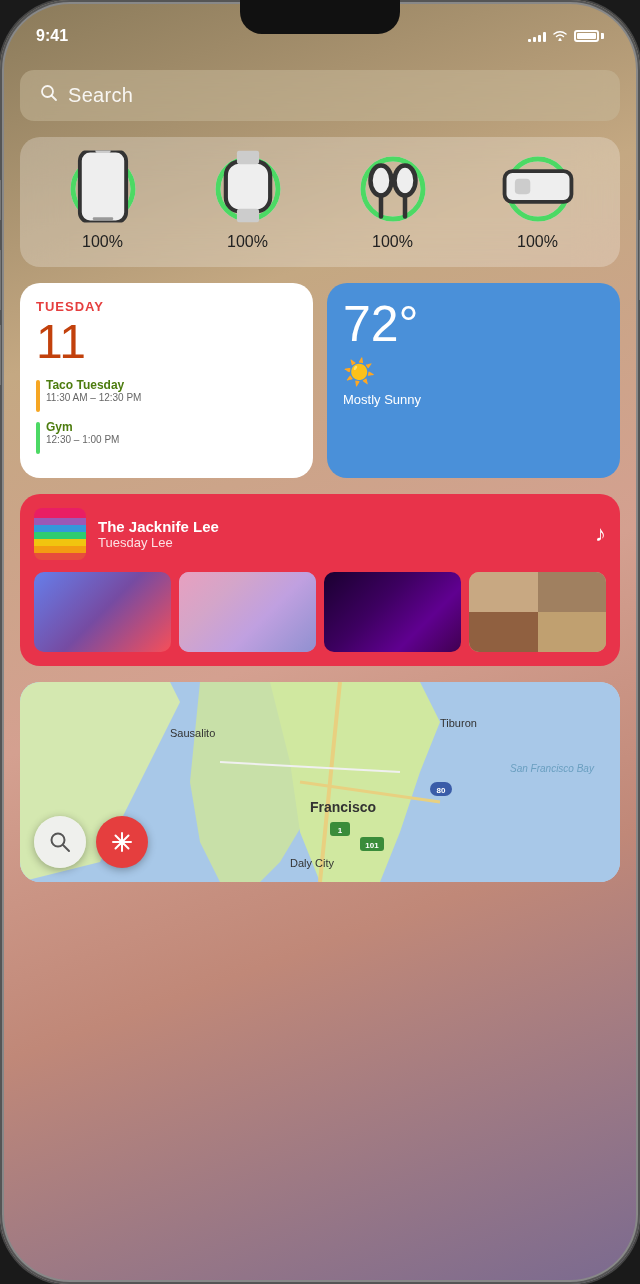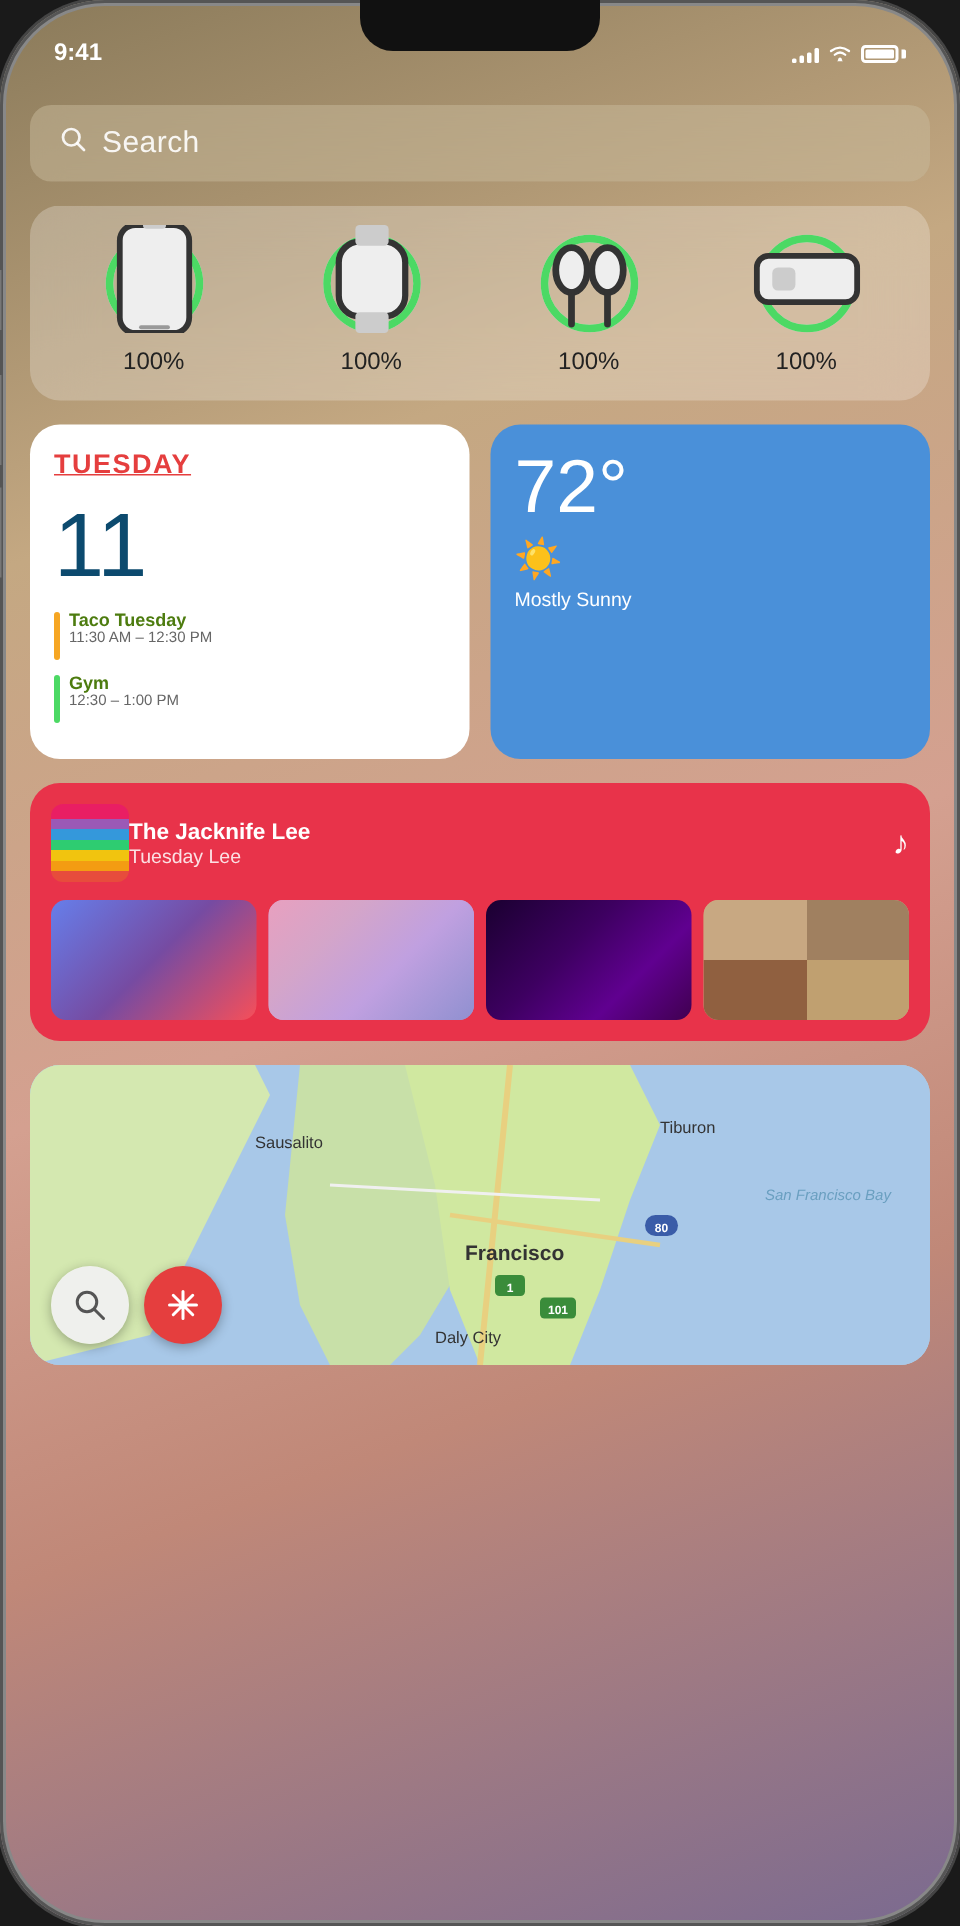--- a/index.html
+++ b/index.html
@@ -240,32 +240,31 @@
 
     
     .calendar-widget {
       flex: 1;
       background: white;
       border-radius: 20px;
       padding: 16px;
     }
 
     .cal-day {
-      font-size: 18px;
+      font-size: 13px;
       font-weight: 700;
       color: #e53e3e;
       letter-spacing: 1px;
-      margin-bottom: 14px;
-      text-decoration: underline;
+      margin-bottom: 4px;
     }
 
     .cal-date {
-      font-size: 60px;
+      font-size: 48px;
       font-weight: 200;
-      color: #0c4a6e;
+      color: #c2410c;
       line-height: 1;
       margin-bottom: 12px;
     }
 
     .cal-event {
       display: flex;
       align-items: flex-start;
       gap: 6px;
       margin-bottom: 8px;
     }
@@ -344,20 +343,21 @@
     .music-now-playing {
       display: flex;
       align-items: center;
       justify-content: space-between;
       margin-bottom: 12px;
     }
 
     .music-info {
       display: flex;
       align-items: center;
+      gap: 12px;
     }
 
     .album-art-main {
       width: 52px;
       height: 52px;
       border-radius: 8px;
       background: linear-gradient(135deg, #ff6b6b, #ffd700, #4ecdc4, #45b7d1, #96ceb4, #ff9ff3);
       display: flex;
       align-items: center;
       justify-content: center;

